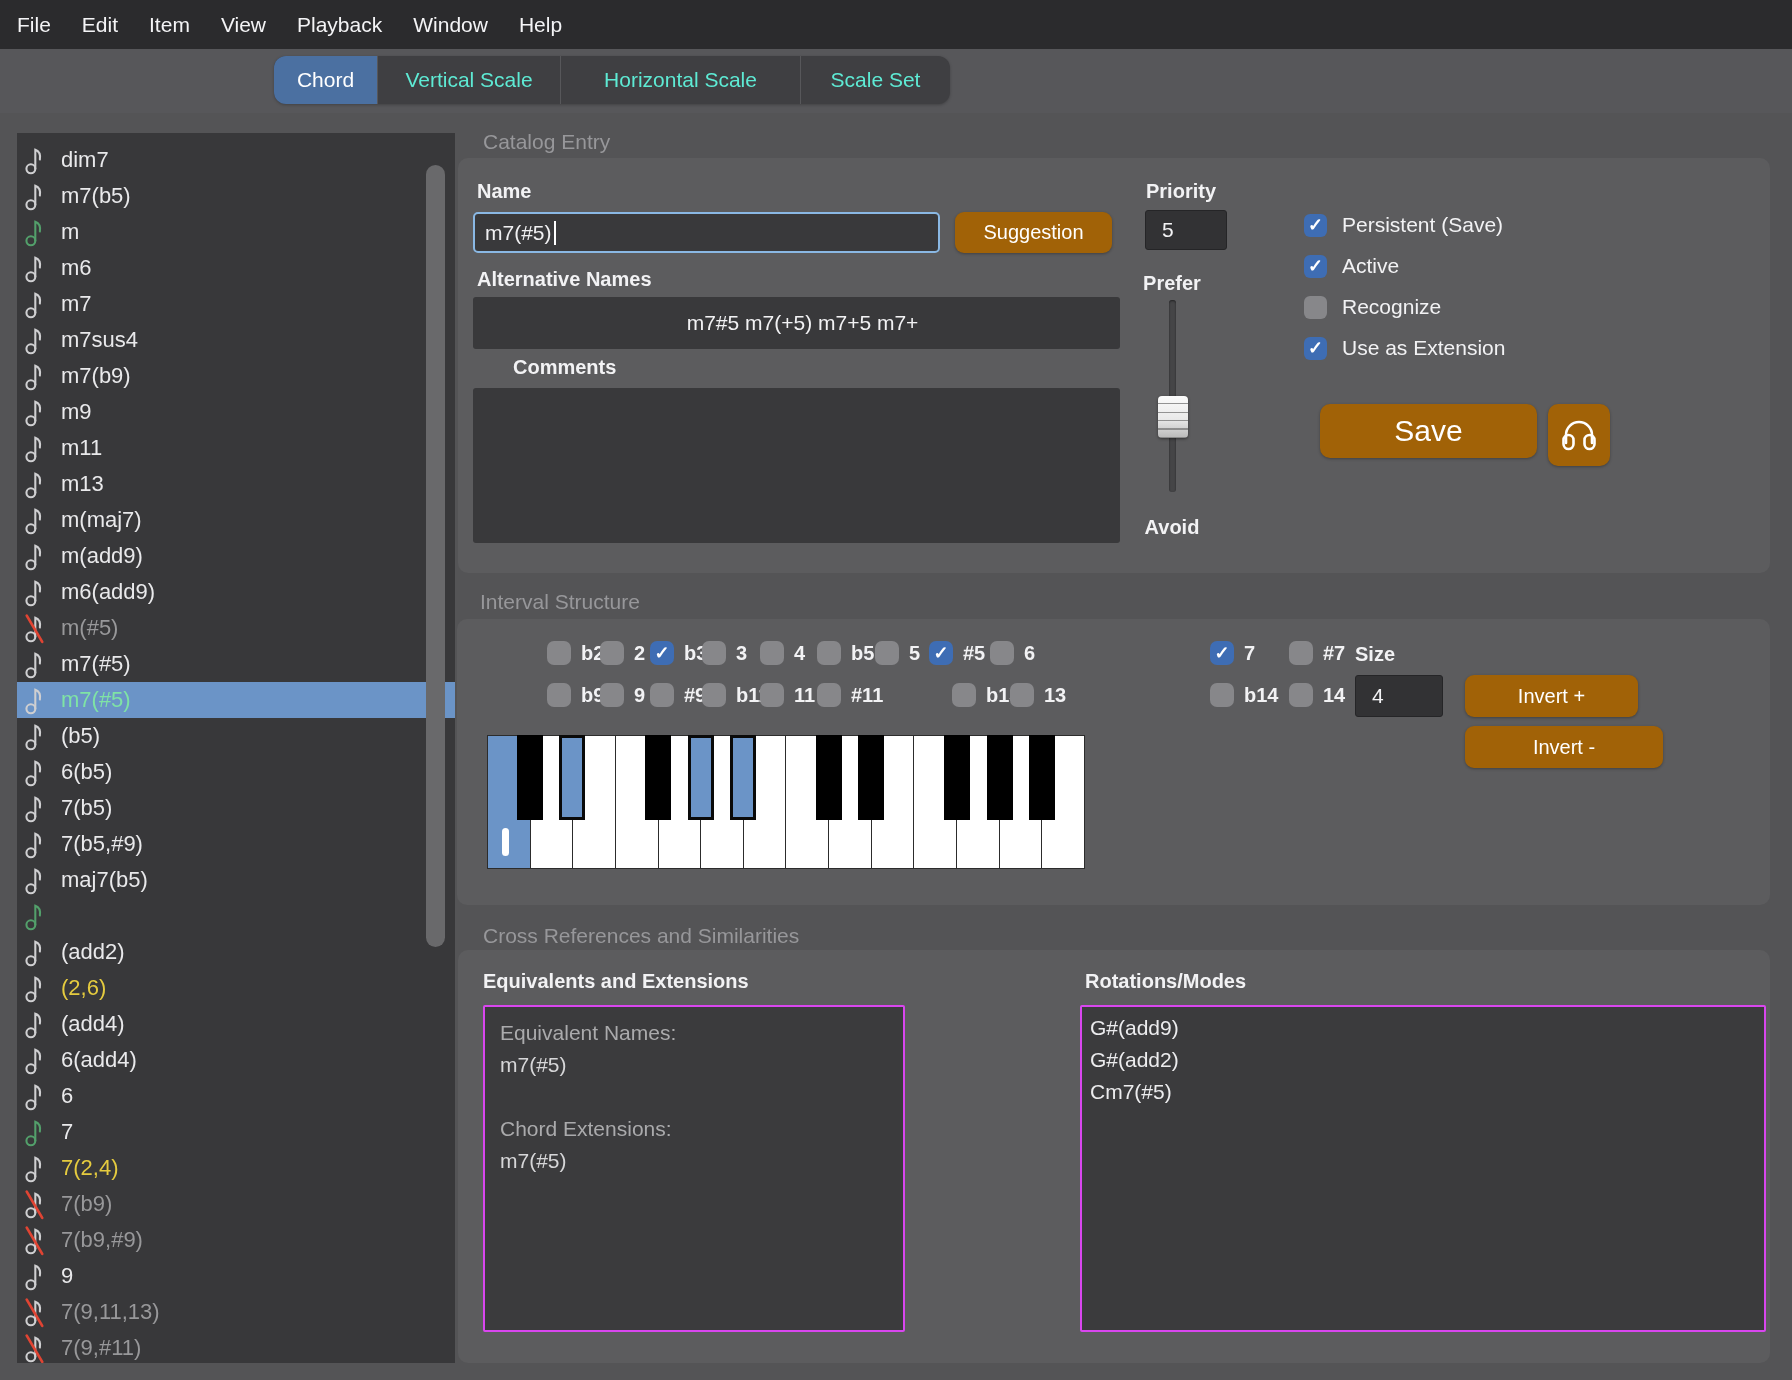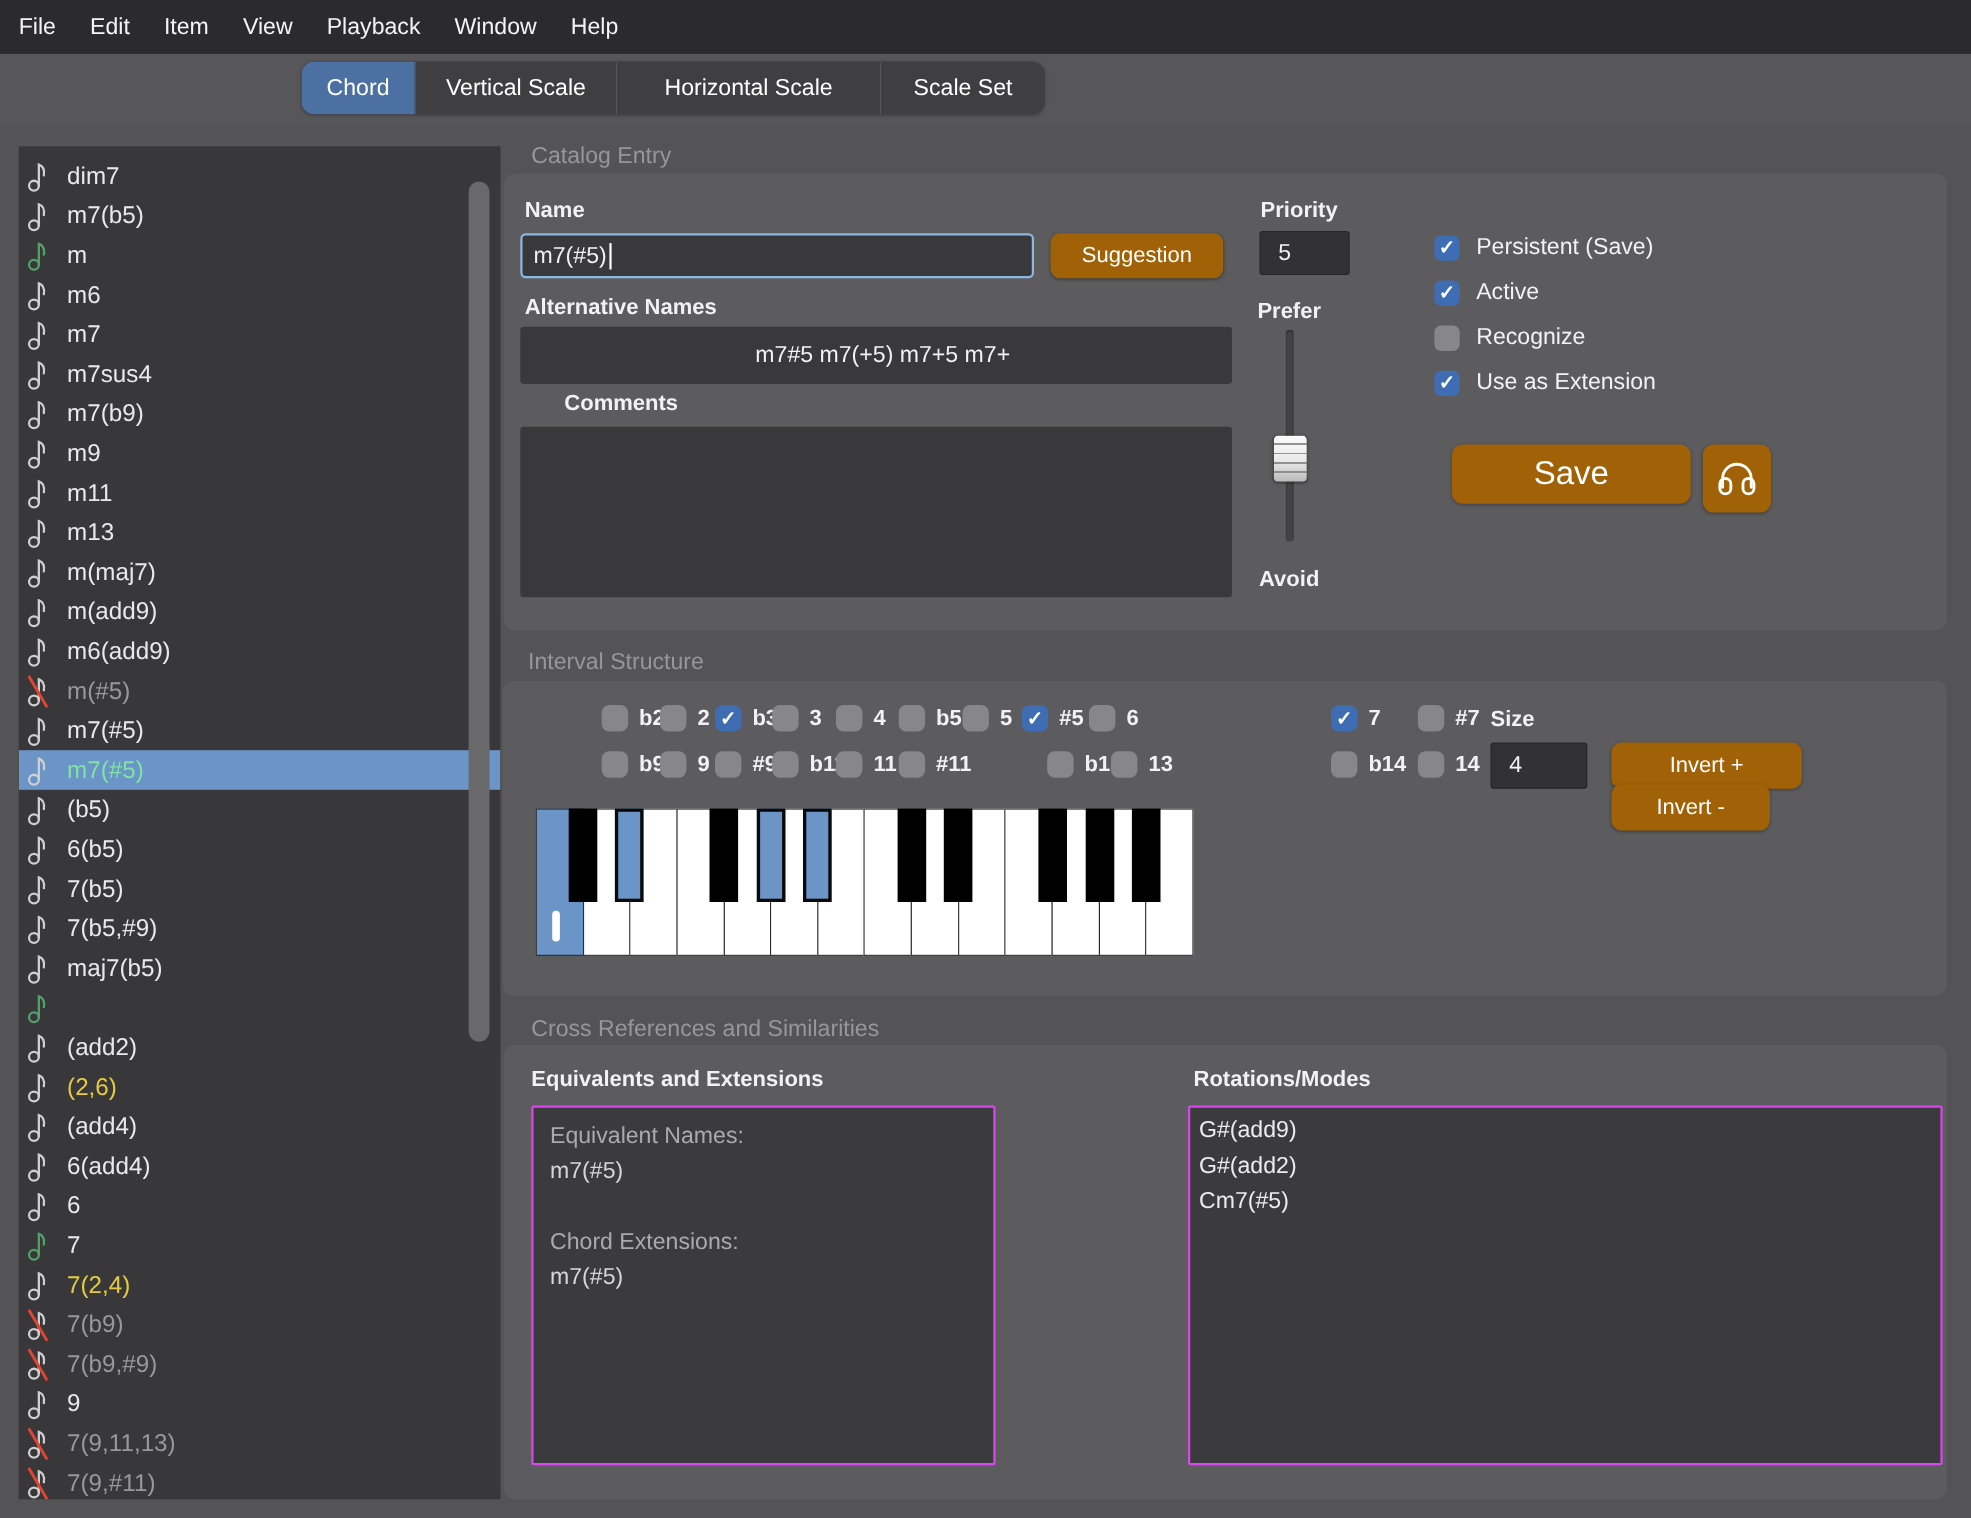--- a/index.html
+++ b/index.html
@@ -8,21 +8,21 @@
 
   
   .menubar{position:absolute;top:0;left:0;right:0;height:49px;background:#2b2b2d;
     display:flex;align-items:center;gap:31px;padding-left:17px;font-size:21px;color:#f4f4f6;}
   .menu-item{cursor:default;}
 
   
   .tabstrip{position:absolute;top:49px;left:0;right:0;height:64px;background:#57575a;}
   .tabgroup{position:absolute;left:274px;top:7px;height:48px;display:flex;
     background:#3f3f42;border-radius:12px;overflow:hidden;box-shadow:0 1px 3px rgba(0,0,0,.25);}
-  .tab{display:flex;align-items:center;justify-content:center;font-size:21px;color:#ffffff;box-sizing:border-box;}
+  .tab{display:flex;align-items:center;justify-content:center;font-size:21px;color:#5eead4;box-sizing:border-box;}
   .tab + .tab{border-left:1.5px solid #57575a;}
   .tab.active{background:#4b70a1;color:#ffffff;}
   .tab:nth-child(1){width:103px;}
   .tab:nth-child(2){width:183px;}
   .tab:nth-child(3){width:240px;}
   .tab:nth-child(4){width:150px;}
 
   
   .sidebar{position:absolute;left:17px;top:133px;width:438px;height:1230px;
     background:#38383a;overflow:hidden;}
@@ -541,21 +541,21 @@
           <span class="cbx"></span>
           <span>14</span>
         </div>
       </div>
 
     <div class="flabel" style="left:898px;top:24px;">Size</div>
     <div class="darkfield size-field" style="left:898px;top:56px;width:88px;height:42px;padding-left:16px;">
       <span>4</span>
     </div>
     <div class="btn" style="left:1008px;top:56px;width:173px;height:42px;">Invert +</div>
-    <div class="btn" style="left:1008px;top:94px;width:144px;height:42px;">Invert -</div>
+    <div class="btn" style="left:1008px;top:107px;width:198px;height:42px;">Invert -</div>
 
     <div class="kb">
       <div class="wkeys">
           <div class="wkey hl">
             <div class="root-marker"></div>
           </div>
           <div class="wkey"></div>
           <div class="wkey"></div>
           <div class="wkey"></div>
           <div class="wkey"></div>

